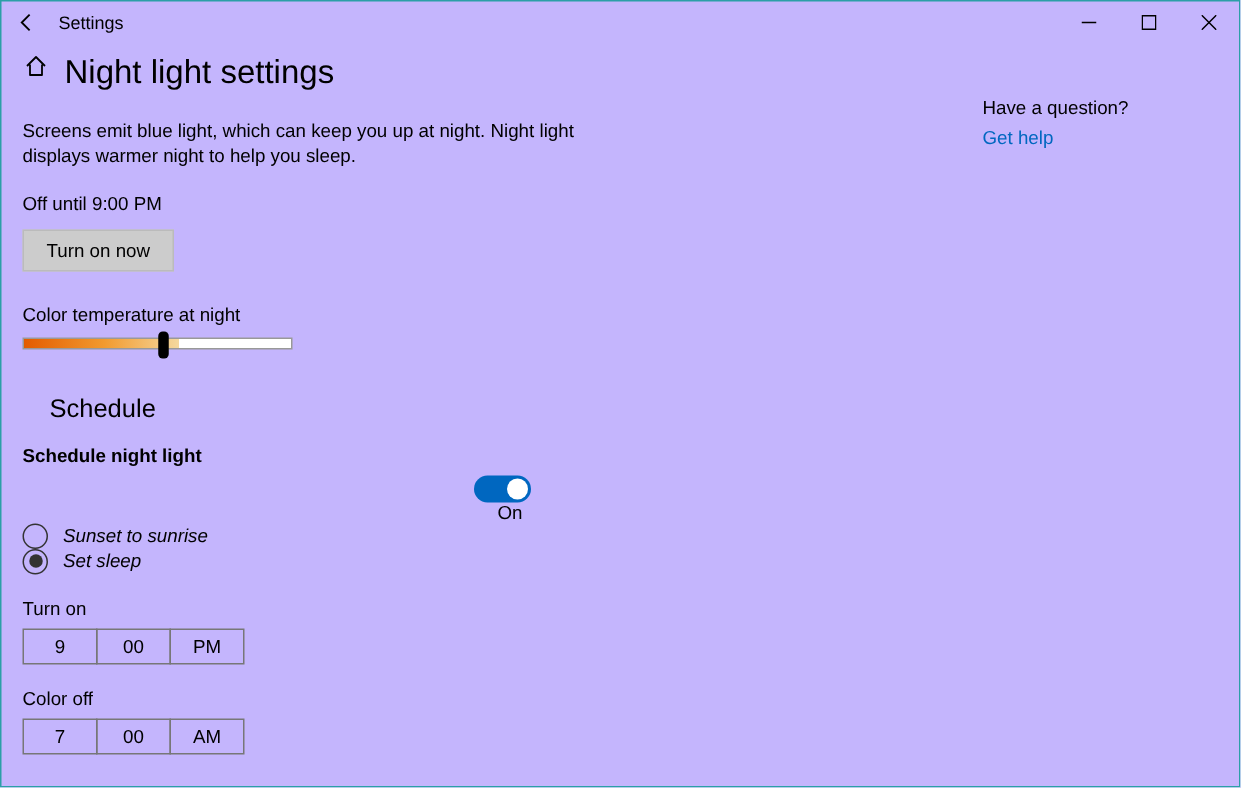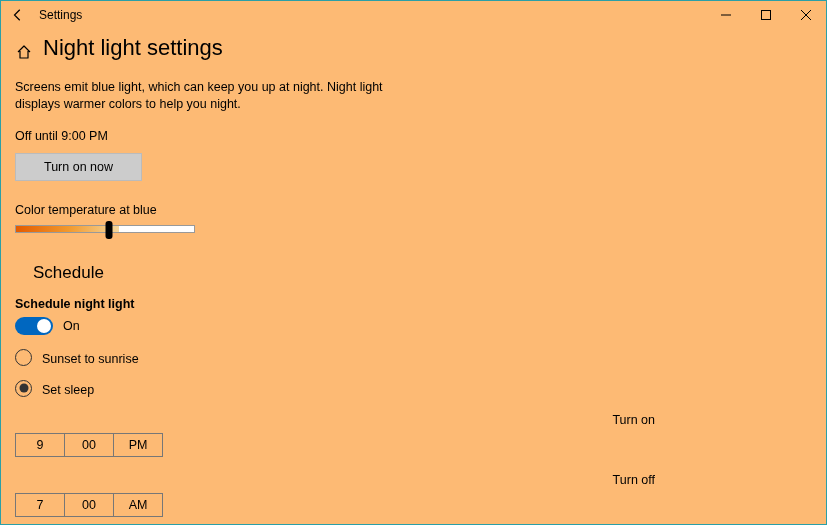--- a/index.html
+++ b/index.html
@@ -1,67 +1,67 @@
 <!DOCTYPE html>
 <html><head>
 <meta charset="utf-8">
 <style>
   * { box-sizing: border-box; }
   html, body { margin:0; padding:0; font-family: "Segoe UI", Arial, sans-serif; font-size:13px; color:#000; background:#fff; }
   .window {
-    width:827px; height:525px; border:1px solid #2b9fa7; position:relative; background:#fdba74;
+    width:827px; height:525px; border:1px solid #2b9fa7; position:relative; background:#c4b5fd;
   }
   .titlebar {
     height:28px; display:flex; align-items:center; padding-left:8px;
   }
   .titlebar .back { width:18px; height:18px; display:flex; align-items:center; justify-content:center; cursor:pointer; }
   .titlebar .title { font-size:12px; margin-left:12px; }
   .winbtns { position:absolute; right:0; top:0; display:flex; }
   .winbtn { width:40px; height:28px; display:flex; align-items:center; justify-content:center; cursor:pointer; }
   .content { padding:0 14px; display:flex; }
   .main { flex:0 0 640px; }
   .side { flex:1; padding-top:36px; }
-  .header-row { display:flex; align-items:flex-end; margin-top:6px; }
+  .header-row { display:flex; align-items:flex-start; margin-top:6px; }
   .home-icon { width:18px; height:18px; margin-right:10px; display:flex; align-items:center; justify-content:center; }
   .page-title { font-size:22px; font-weight:400; }
   .desc { margin-top:18px; font-size:12.5px; line-height:1.35; max-width:380px; }
   .status { margin-top:16px; font-size:12.5px; }
   .btn {
-    display:inline-block; margin-top:10px; padding:6px 28px; background:#ccc; border:1px solid #bbb;
+    display:inline-block; margin-top:10px; padding:6px 15px; background:#ccc; border:1px solid #bbb;
     font-size:12.5px; cursor:pointer;
   }
   .label { margin-top:22px; font-size:12.5px; }
   .slider-wrap { margin-top:8px; width:180px; position:relative; }
   .slider-track {
     height:8px; width:100%;
     background: linear-gradient(to right, #e35b00 0%, #f29a2e 30%, #f5d89e 58%, #ffffff 58%, #ffffff 100%);
     border:1px solid #999;
   }
   .slider-thumb {
     position:absolute; top:-4px; left:52%; transform:translateX(-50%);
     width:7px; height:18px; background:#000; border-radius:3px;
   }
   h2.section { font-size:17px; font-weight:400; margin:30px 0 0 18px; }
   .sublabel { margin-top:14px; font-size:12.5px;font-weight:bold; }
-  .toggle-row { display:flex; align-items:center; margin-top:6px; }
+  .toggle-row { display:flex; align-items:center; margin-top:6px;flex-direction:column; }
   .toggle {
     width:38px; height:18px; border-radius:10px; background:#0067c0; position:relative; cursor:pointer;
   }
   .toggle .knob {
     position:absolute; right:2px; top:2px; width:14px; height:14px; border-radius:50%; background:#fff;
   }
   .toggle-text { margin-left:10px; font-size:12.5px; }
-  .radio-row { display:flex; align-items:flex-end; margin-top:14px; cursor:pointer; }
+  .radio-row { display:flex; align-items:center; cursor:pointer;font-style:italic; }
   .radio { width:17px; height:17px; border:1.5px solid #333; border-radius:50%; position:relative; flex-shrink:0; }
   .radio.selected::after {
     content:""; position:absolute; left:50%; top:50%; transform:translate(-50%,-50%);
     width:9px; height:9px; background:#333; border-radius:50%;
   }
   .radio-label { margin-left:10px; font-size:12.5px; }
-  .time-label { margin-top:16px; font-size:12.5px;text-align:right; }
+  .time-label { margin-top:16px; font-size:12.5px; }
   .time-boxes { display:flex; margin-top:6px; }
   .tbox {
     width:50px; height:24px; border:1px solid #777; display:flex; align-items:center; justify-content:center;
     font-size:12.5px; cursor:pointer;
   }
   .tbox + .tbox { margin-left:-1px;text-align:center; }
   .side .q { font-size:12.5px; }
   .side .help { font-size:12.5px; color:#0067c0; margin-top:6px; cursor:pointer; display:inline-block; }
 </style>
 </head>
@@ -98,27 +98,27 @@
     <div class="main">
       <div class="header-row">
         <div class="home-icon">
           <svg width="16" height="16" viewBox="0 0 16 16">
               <path d="M2 8 L8 2 L14 8 M4 7 V14 H12 V7" stroke="#000" stroke-width="1.2" fill="none" stroke-linejoin="round"></path>
             </svg>
         </div>
         <div class="page-title">Night light settings</div>
       </div>
 
-      <div class="desc">Screens emit blue light, which can keep you up at night. Night light displays warmer colors to help you night.</div>
+      <div class="desc">Screens emit blue light, which can keep you up at night. Night light displays warmer night to help you sleep.</div>
 
       <div class="status">Off until 9:00 PM</div>
 
       <div class="btn">Turn on now</div>
 
-      <div class="label">Color temperature at blue</div>
+      <div class="label">Color temperature at night</div>
       <div class="slider-wrap">
         <div class="slider-track"></div>
         <div class="slider-thumb"></div>
       </div>
 
       <h2 class="section">Schedule</h2>
 
       <div class="sublabel">Schedule night light</div>
       <div class="toggle-row">
         <div class="toggle">
@@ -137,22 +137,26 @@
         <div class="radio-label">Set sleep</div>
       </div>
 
       <div class="time-label">Turn on</div>
       <div class="time-boxes">
         <div class="tbox">9</div>
         <div class="tbox">00</div>
         <div class="tbox">PM</div>
       </div>
 
-      <div class="time-label">Turn off</div>
+      <div class="time-label">Color off</div>
       <div class="time-boxes">
         <div class="tbox">7</div>
         <div class="tbox">00</div>
         <div class="tbox">AM</div>
       </div>
     </div>
 
+    <div class="side">
+      <div class="q">Have a question?</div>
+      <div class="help">Get help</div>
+    </div>
   </div>
 </div>
 
 </body></html>

